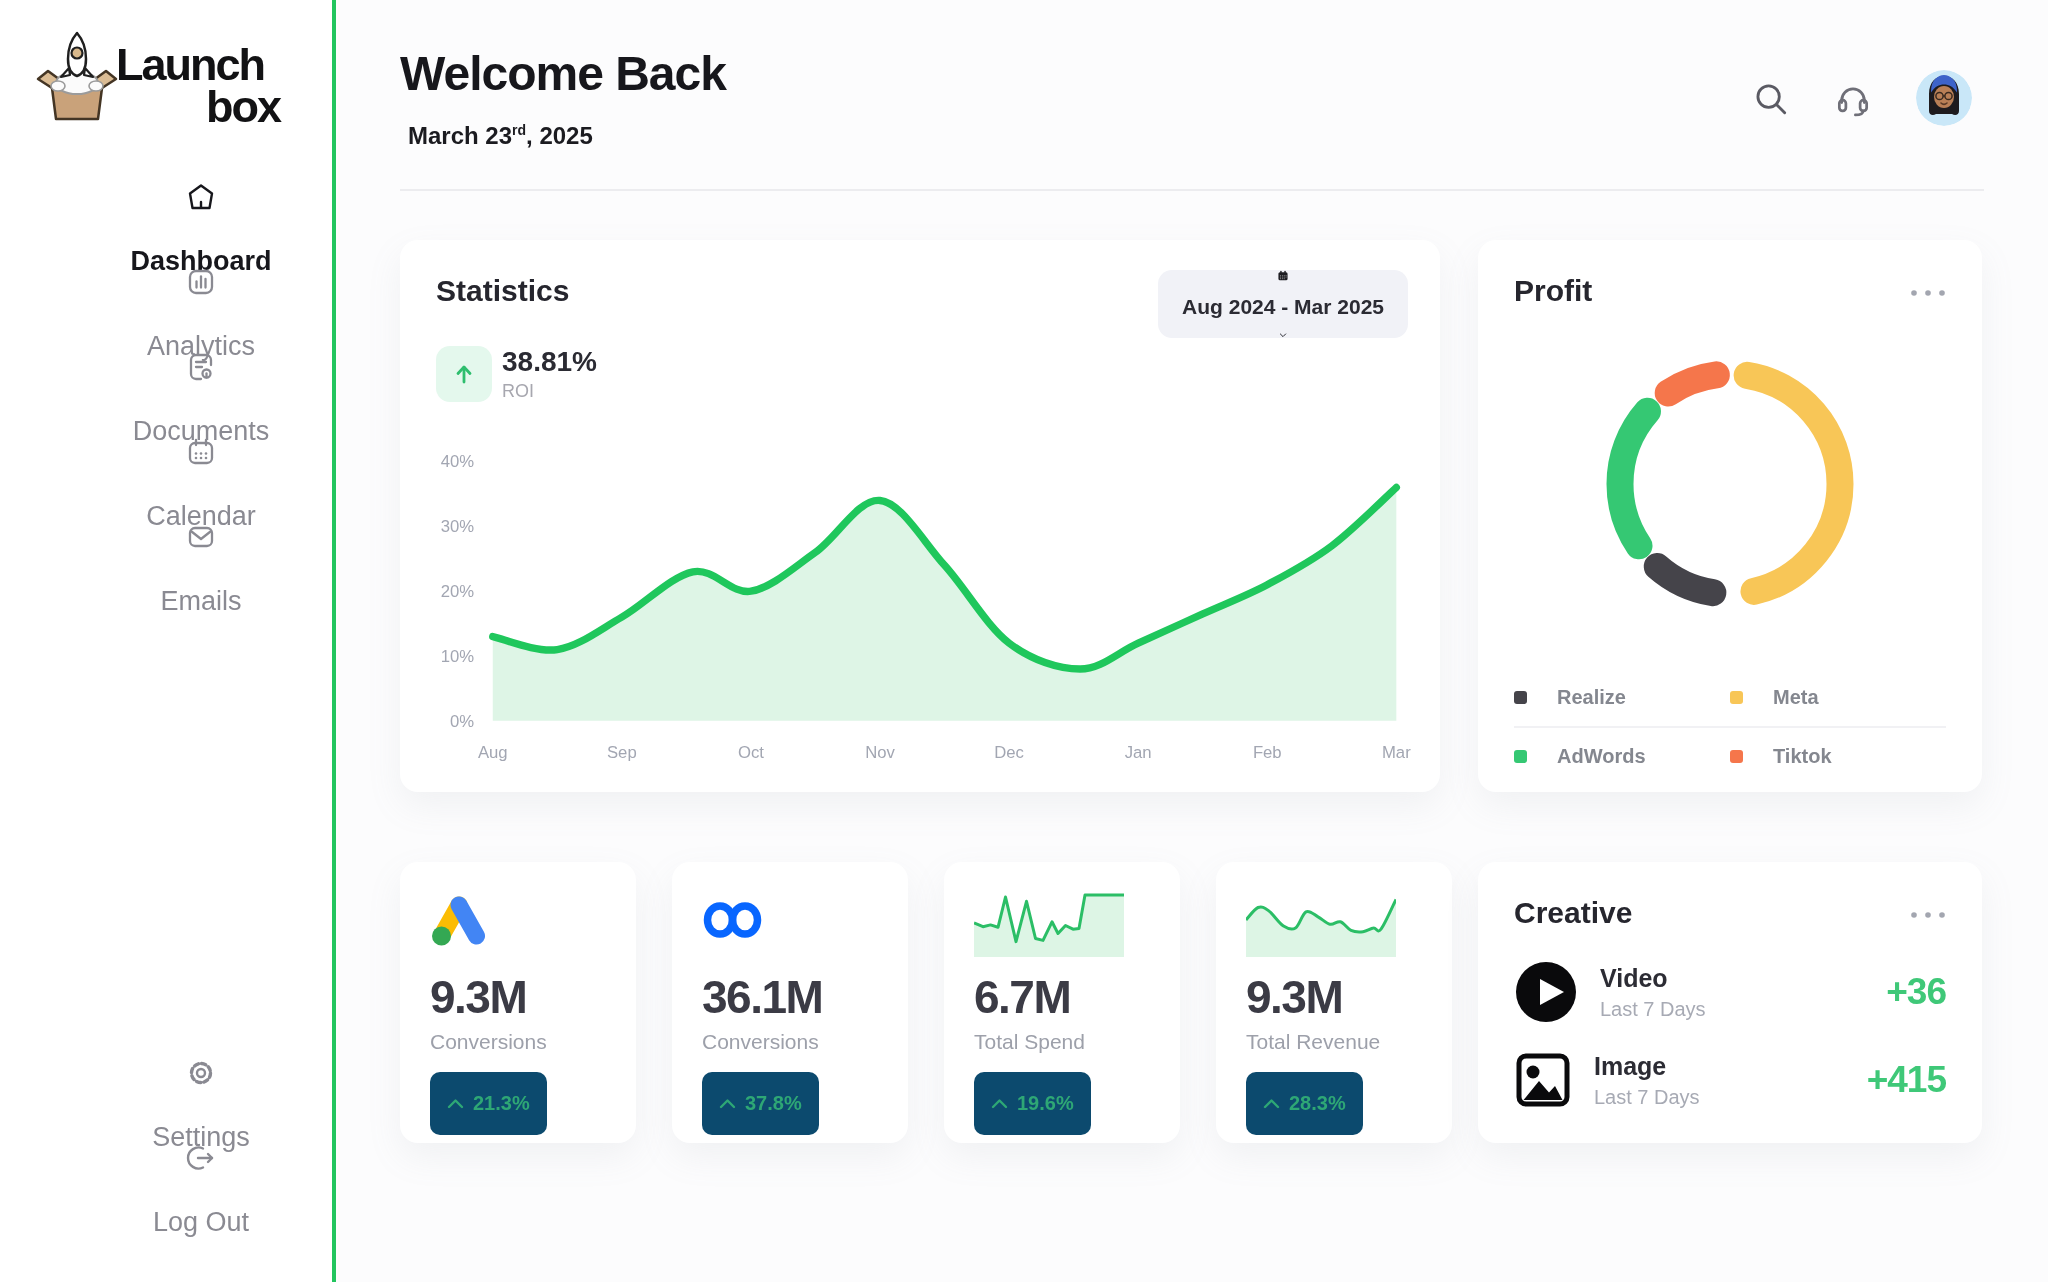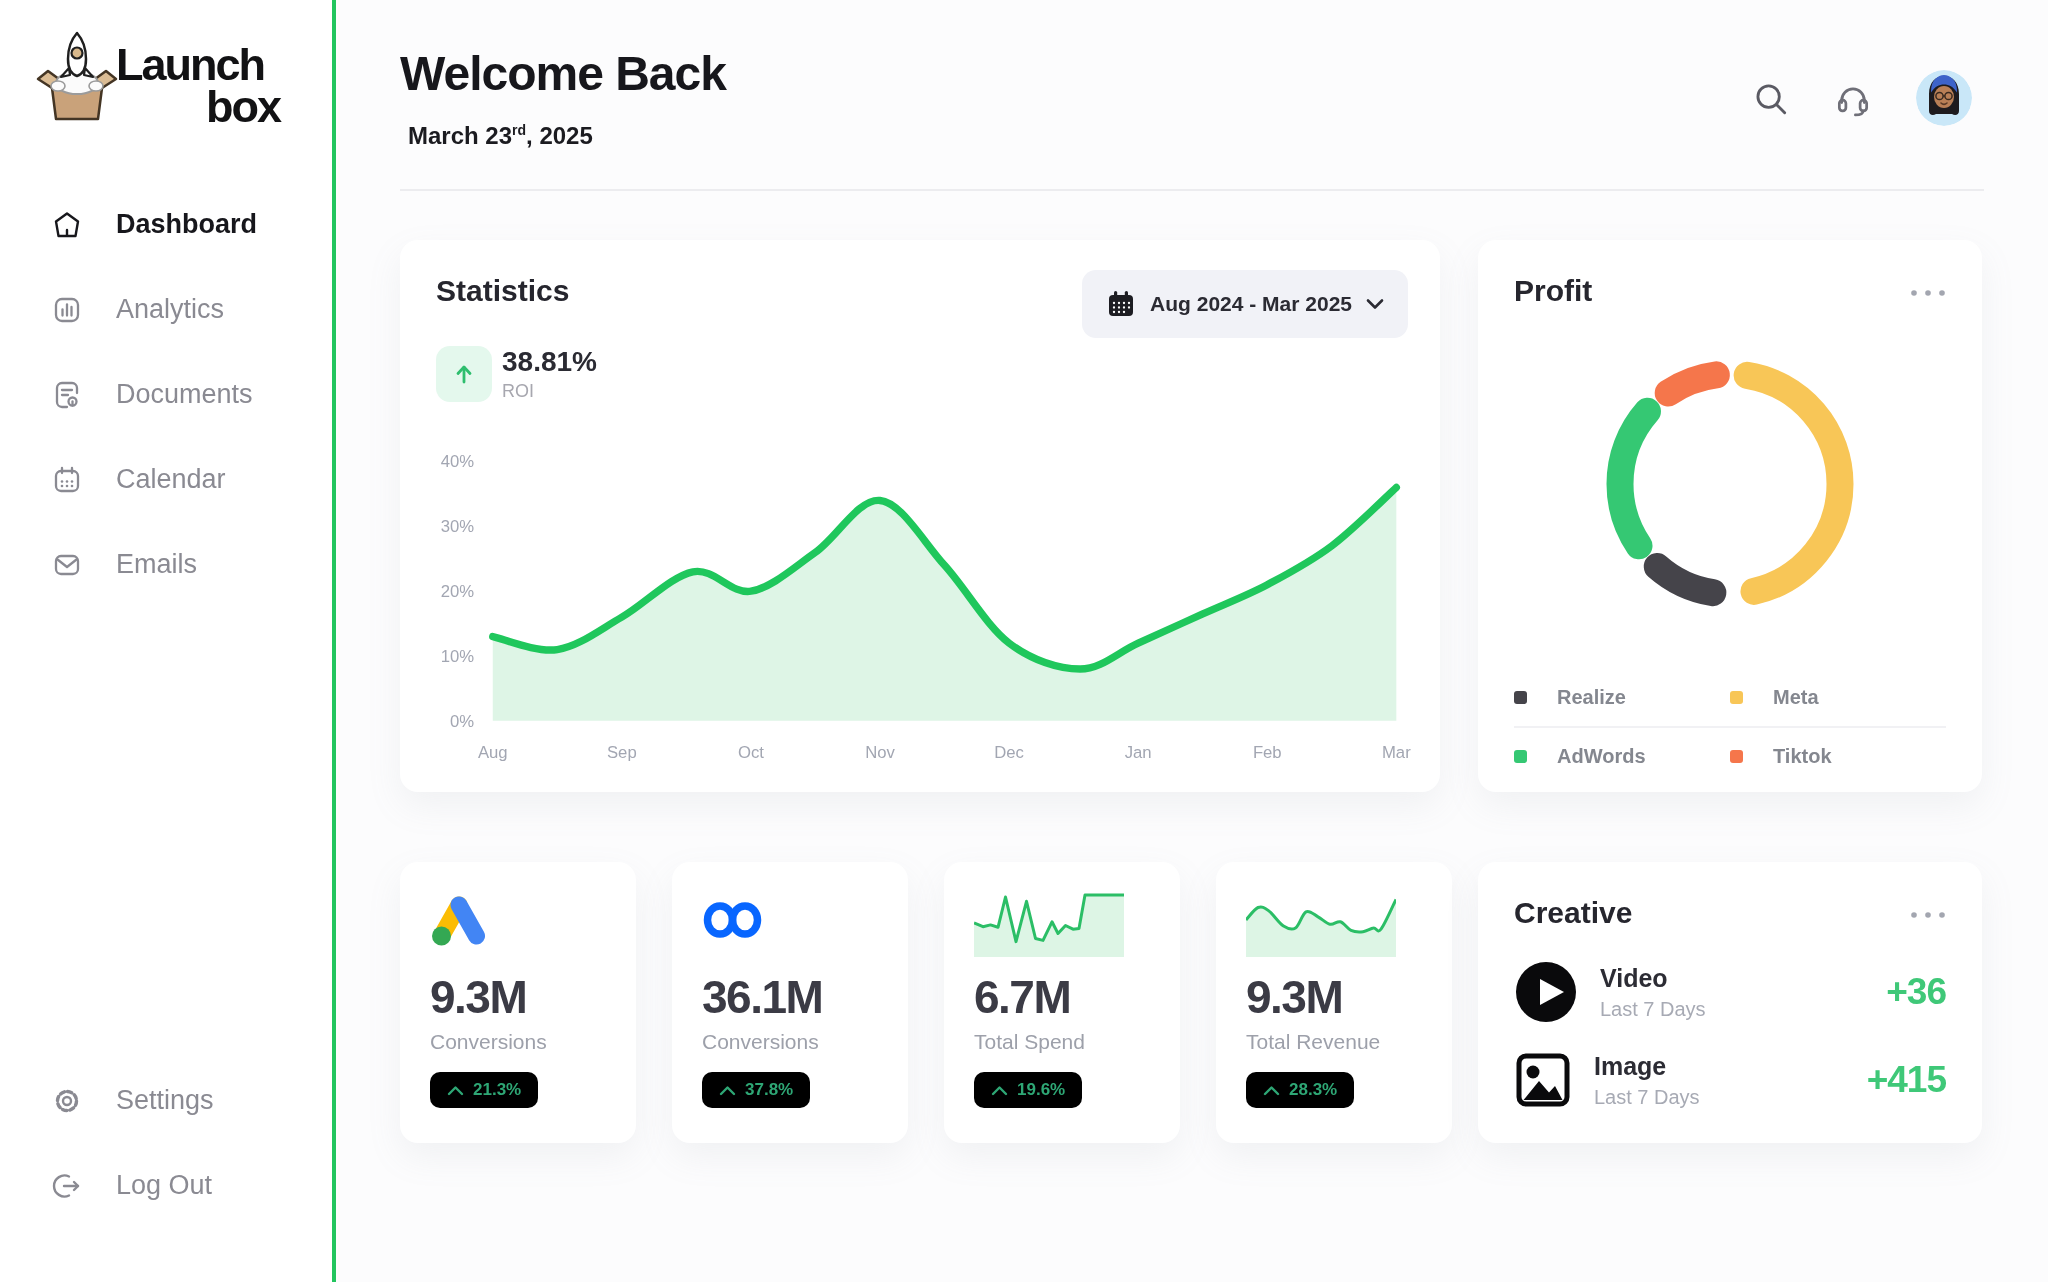--- a/index.html
+++ b/index.html
@@ -7,42 +7,42 @@
   body { font-family:"Liberation Sans", sans-serif; background:#FDFDFE; color:#26262E; position:relative; }
 
   
   .sidebar { position:absolute; left:0; top:0; bottom:0; width:336px; background:#fff; border-right:4px solid #22c55e; }
   .brand-wrap { position:absolute; left:30px; top:22px; width:290px; height:120px; }
   .brand-logo { position:absolute; left:4px; top:6px; }
   .brand-text { position:absolute; left:86px; top:22px; color:#121214; font-weight:700; font-size:45px; letter-spacing:-2px; line-height:42px; }
   .brand-text .l2 { margin-left:90px; }
   .nav { position:absolute; top:182px; left:0; right:0; }
   .nav-bottom { position:absolute; top:1058px; left:0; right:0; }
-  .nav-item { display:flex; align-items:center; gap:34px; height:85px; padding-left:52px; color:#8A8A92; font-size:27px; font-weight:500; cursor:pointer; }
+  .nav-item { display:flex; align-items:center; gap:34px; height:85px; padding-left:70px; color:#8A8A92; font-size:27px; font-weight:500; cursor:pointer;flex-direction:column; }
   .nav-item.active { color:#17171C; font-weight:700; }
   .nav-icon { width:30px; height:30px; display:flex; align-items:center; }
   .nav-icon svg { width:30px; height:30px; }
 
   
   .main { position:absolute; left:338px; top:0; right:0; bottom:0; background:#FCFCFD; }
   .page-title { position:absolute; left:400px; top:46px; font-size:48px; font-weight:700; color:#17171C; letter-spacing:-1px; }
   .page-date { position:absolute; left:408px; top:122px; font-size:24px; font-weight:700; color:#1B1B20; }
   .page-date sup { font-size:14px; font-weight:700; }
   .icon-btn { position:absolute; width:46px; height:46px; top:76px; display:flex; align-items:center; justify-content:center; cursor:pointer; }
   .avatar { position:absolute; left:1916px; top:70px; width:56px; height:56px; border-radius:50%; overflow:hidden; cursor:pointer; }
   .header-divider { position:absolute; left:400px; right:64px; top:189px; height:2px; background:#ECECEF; }
 
   
   .card { position:absolute; background:#fff; border-radius:18px; box-shadow:0 14px 34px rgba(140,146,160,0.10); }
   .card-title { position:absolute; left:36px; top:34px; font-size:30px; font-weight:700; color:#26262E; }
   .dots-btn { position:absolute; right:34px; top:44px; cursor:pointer; }
 
   
   #stats-card { left:400px; top:240px; width:1040px; height:552px; }
-  .date-btn { position:absolute; right:32px; top:30px; height:68px; padding:0 24px; background:#F1F2F7; border-radius:14px; display:flex; align-items:center; gap:14px; font-size:21px; font-weight:700; color:#2B2B33; cursor:pointer; }
+  .date-btn { position:absolute; right:32px; top:30px; height:68px; padding:0 24px; background:#F1F2F7; border-radius:14px; display:flex; align-items:center; gap:14px; font-size:21px; font-weight:700; color:#2B2B33; cursor:pointer;flex-direction:column; }
   .roi-row { position:absolute; left:36px; top:106px; display:flex; gap:10px; align-items:center; }
   .roi-box { width:56px; height:56px; background:#E4F8ED; border-radius:14px; display:flex; align-items:center; justify-content:center; }
   .roi-value { font-size:28px; font-weight:700; color:#2B2B33; }
   .roi-label { font-size:18px; color:#A7A7AF; margin-top:3px; }
   #roi-chart { position:absolute; left:28px; top:198px; width:984px; height:330px; }
   .axis-label { font-size:17px; fill:#A2A6B2; font-weight:500; }
 
   
   #profit-card { left:1478px; top:240px; width:504px; height:552px; }
   #donut-chart { position:absolute; left:92px; top:84px; width:320px; height:320px; }
@@ -53,21 +53,21 @@
   .legend-row { display:flex; height:58px; align-items:center; }
   .legend-row + .legend-row { border-top:2px solid #F1F1F4; }
   .legend-item { display:flex; align-items:center; gap:30px; width:50%; font-size:20px; font-weight:600; color:#84878F; }
   .swatch { width:13px; height:13px; border-radius:3px; flex:none; }
 
   
   .stat-card { top:862px; width:236px; height:281px; }
   .stat-icon { position:absolute; left:30px; top:26px; height:64px; display:flex; align-items:center; }
   .stat-value { position:absolute; left:30px; top:108px; font-size:46px; font-weight:700; color:#3B3B45; letter-spacing:-1.5px; }
   .stat-label { position:absolute; left:30px; top:168px; font-size:21px; color:#9DA0AA; }
-  .stat-badge { position:absolute; left:30px; top:210px; display:inline-flex; align-items:center; gap:9px; padding:8px 17px; background:#000000; border-radius:10px; color:#2EA775; font-size:17px; font-weight:600; }
+  .stat-badge { position:absolute; left:30px; top:210px; display:inline-flex; align-items:center; gap:9px; padding:20px 17px; background:#0c4a6e; border-radius:10px; color:#2EA775; font-size:20px; font-weight:600; }
   .spark { width:150px; height:76px; }
 
   
   #creative-card { left:1478px; top:862px; width:504px; height:281px; }
   .creative-row { position:absolute; left:36px; right:36px; height:72px; display:flex; align-items:center; gap:22px; }
   .creative-row .txt { flex:1; }
   .creative-title { font-size:25px; font-weight:700; color:#2C2C34; }
   .creative-sub { font-size:20px; color:#A7AAB4; margin-top:5px; }
   .creative-delta { font-size:37px; font-weight:700; color:#3FC878; letter-spacing:-1px; }
 </style>

